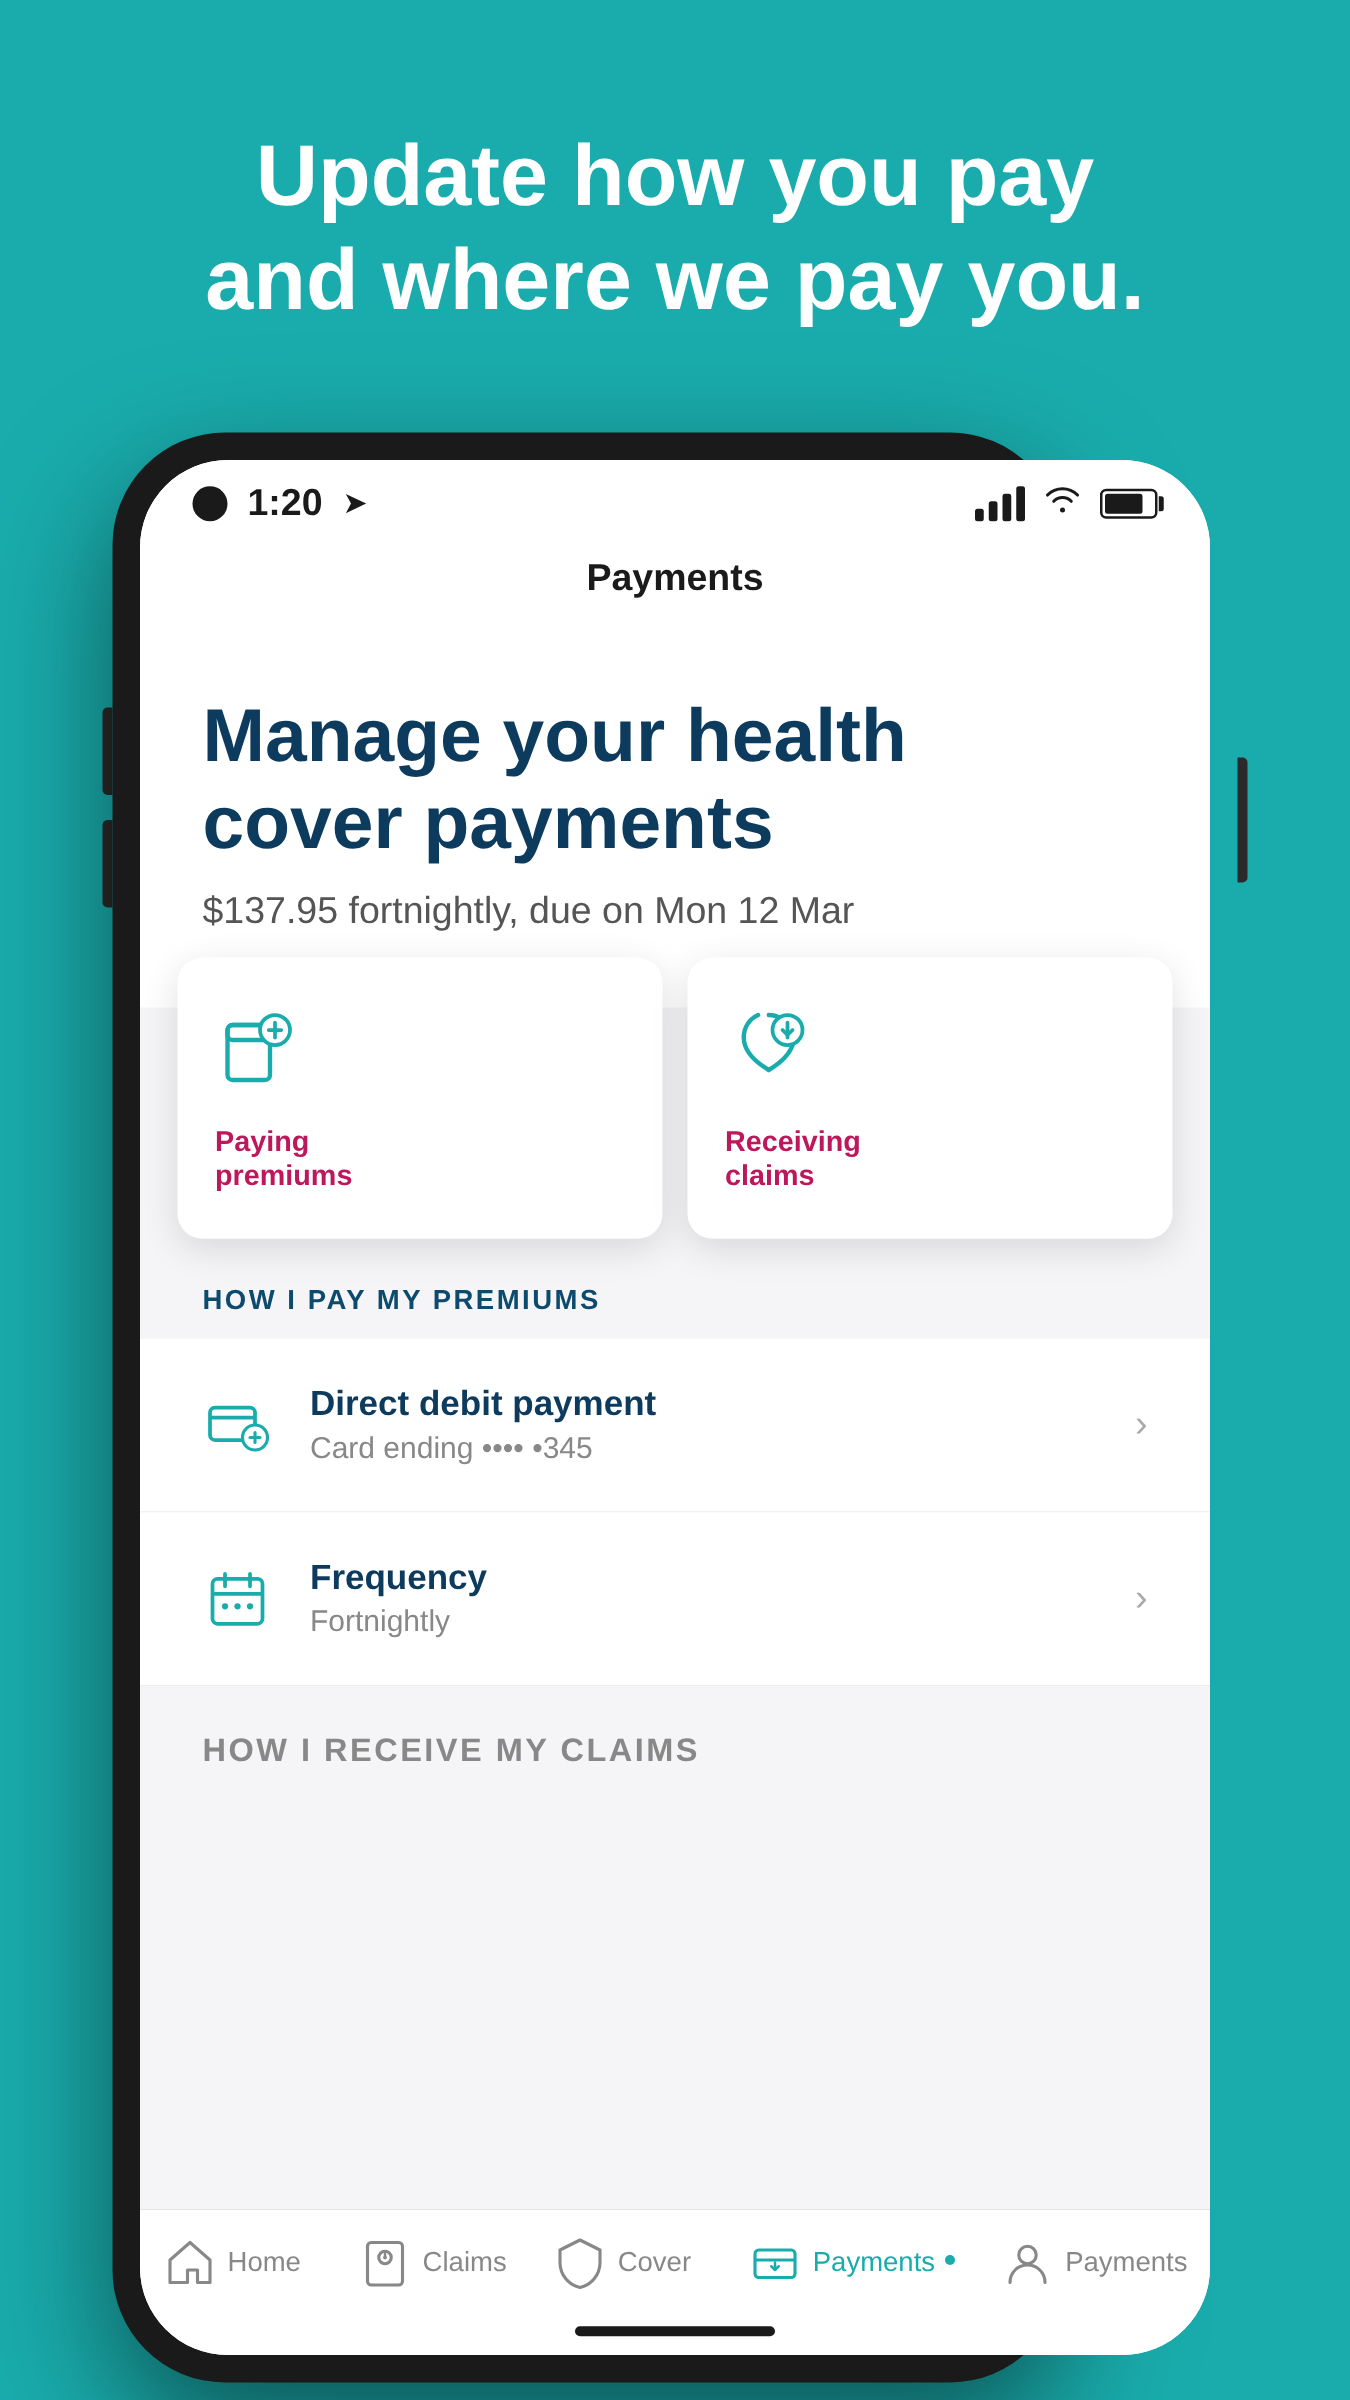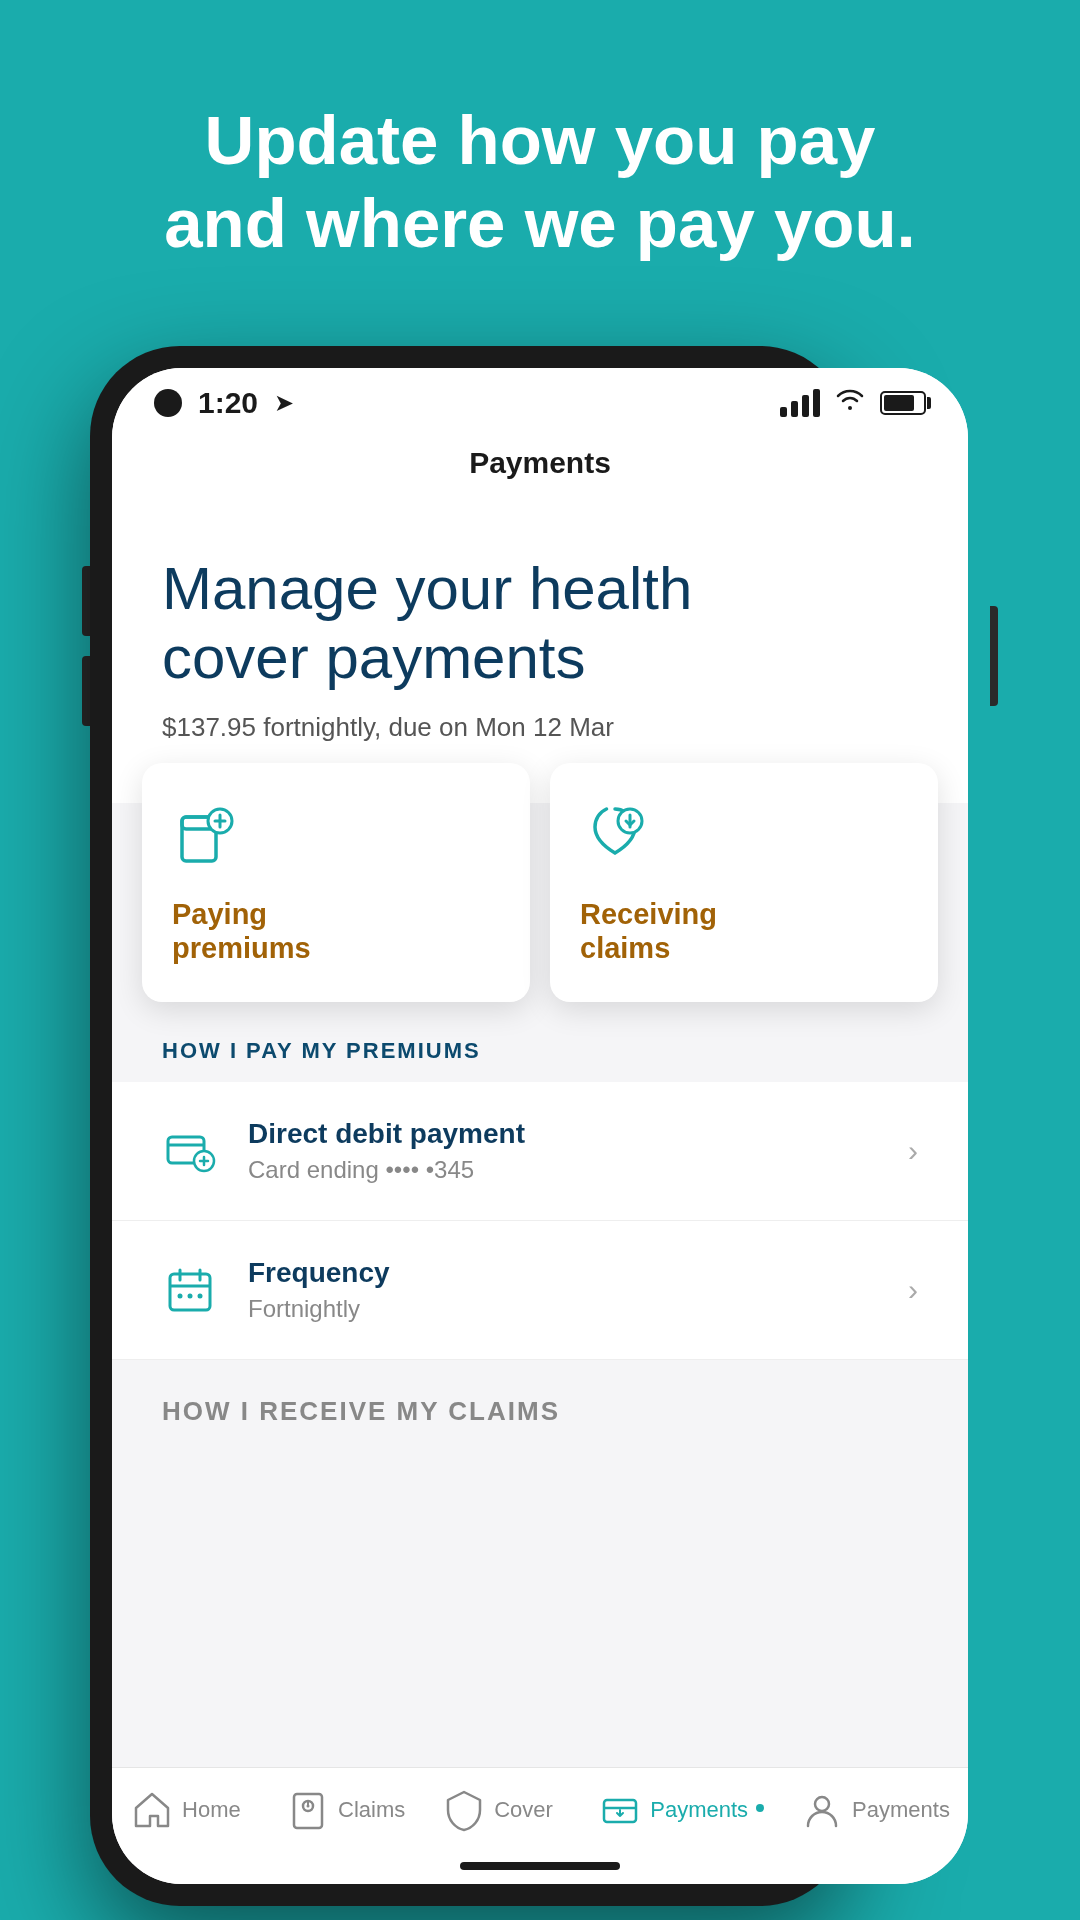--- a/index.html
+++ b/index.html
@@ -168,28 +168,28 @@
 
     
     .hero-section {
       background: #fff;
       padding: 50px 50px 60px 50px;
       flex-shrink: 0;
     }
 
     .manage-title {
       font-size: 60px;
-      font-weight: 400;
+      font-weight: 700;
       color: #0d3b5e;
       line-height: 1.15;
       margin-bottom: 20px;
     }
 
     .payment-info {
-      font-size: 26px;
+      font-size: 30px;
       color: #555;
     }
 
     
     .cards-row {
       display: flex;
       flex-direction: row;
       padding: 0 30px;
       gap: 20px;
       margin-top: -40px;
@@ -206,23 +206,23 @@
       box-shadow: 0 8px 30px rgba(0,0,0,0.12);
     }
 
     .card-icon {
       width: 70px;
       height: 70px;
       margin-bottom: 28px;
     }
 
     .card-label {
-      font-size: 29px;
+      font-size: 23px;
       font-weight: 800;
-      color: #a16207;
+      color: #be185d;
       line-height: 1.2;
     }
 
     
     .list-section {
       background: #f5f5f7;
       padding: 0;
       flex: 1;
       overflow: hidden;
     }

